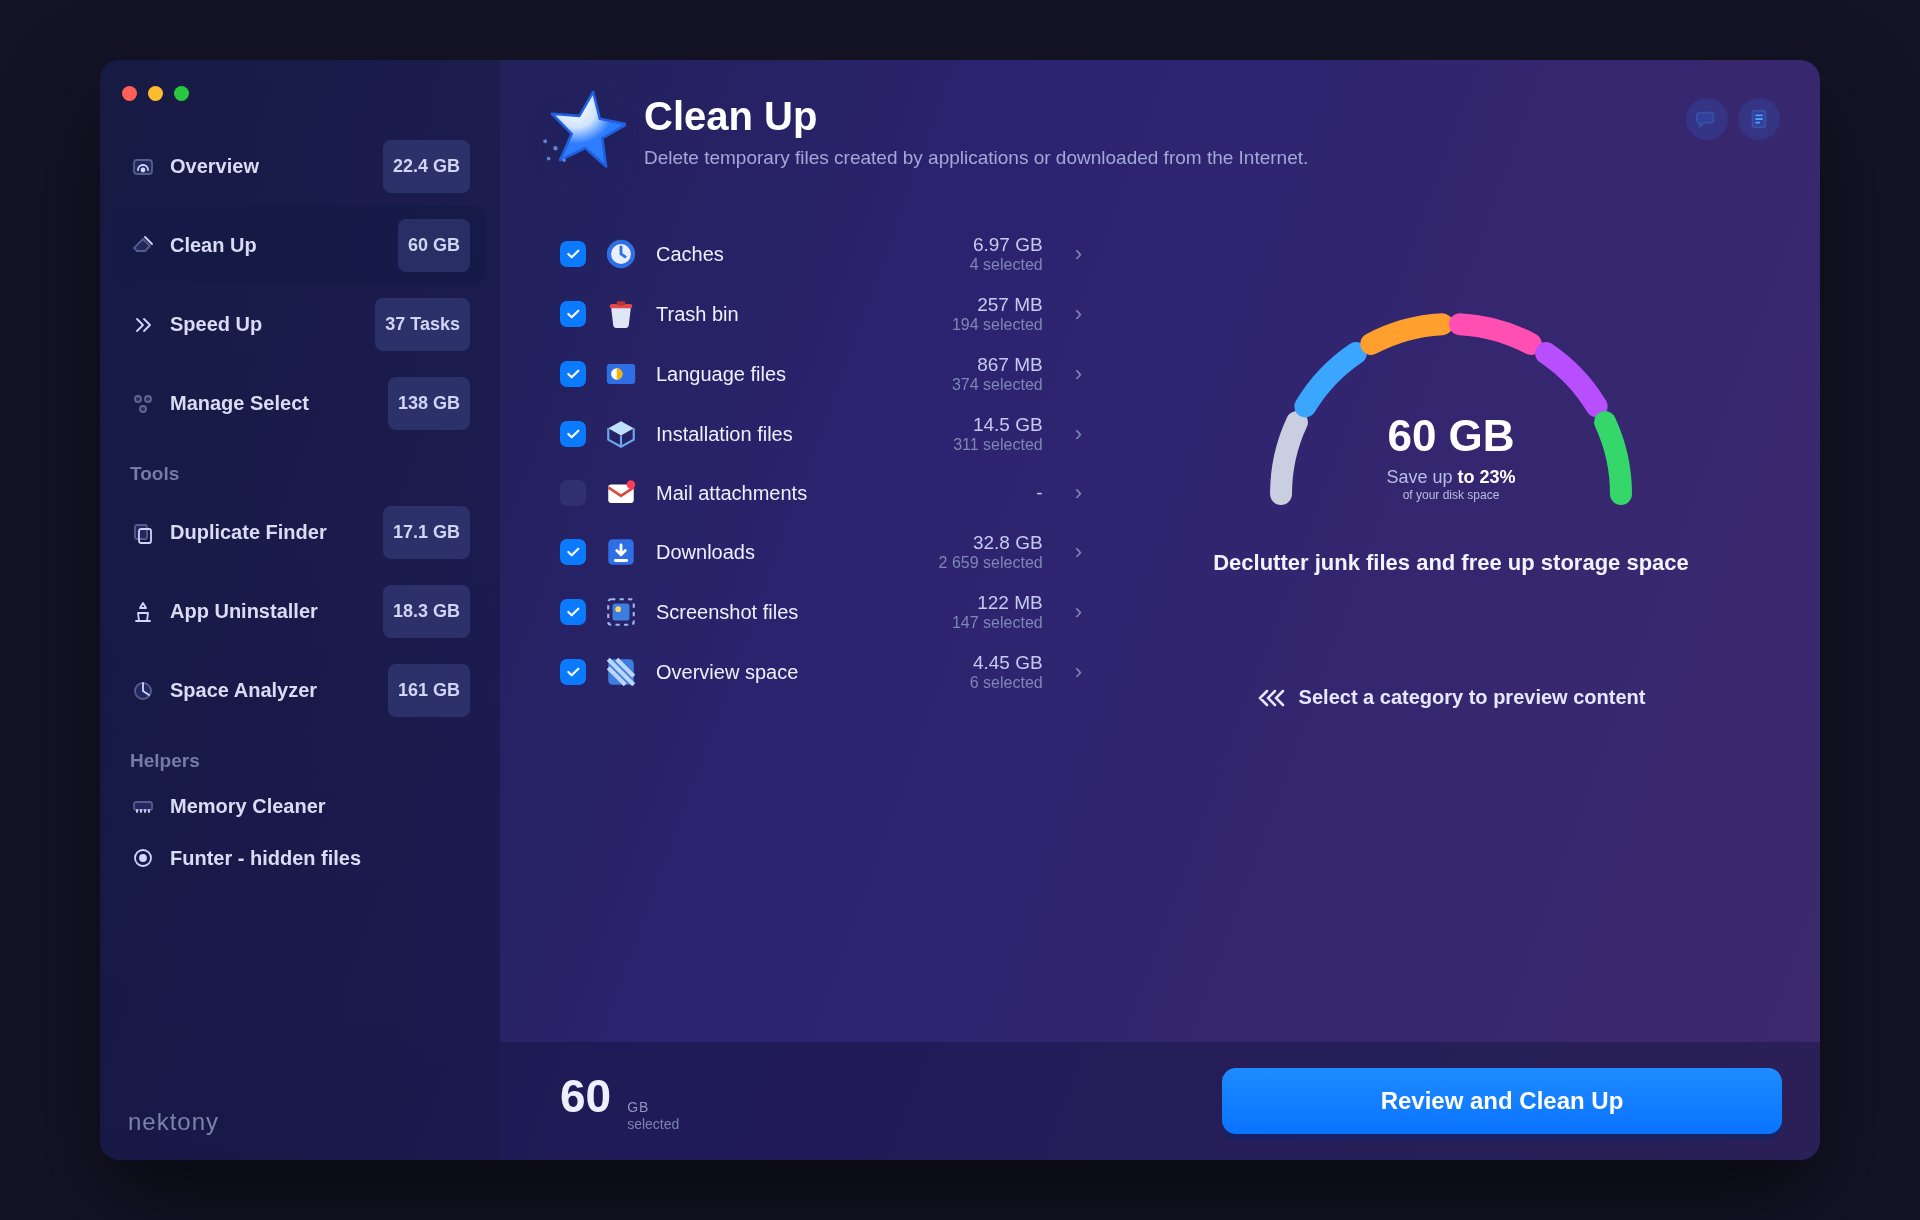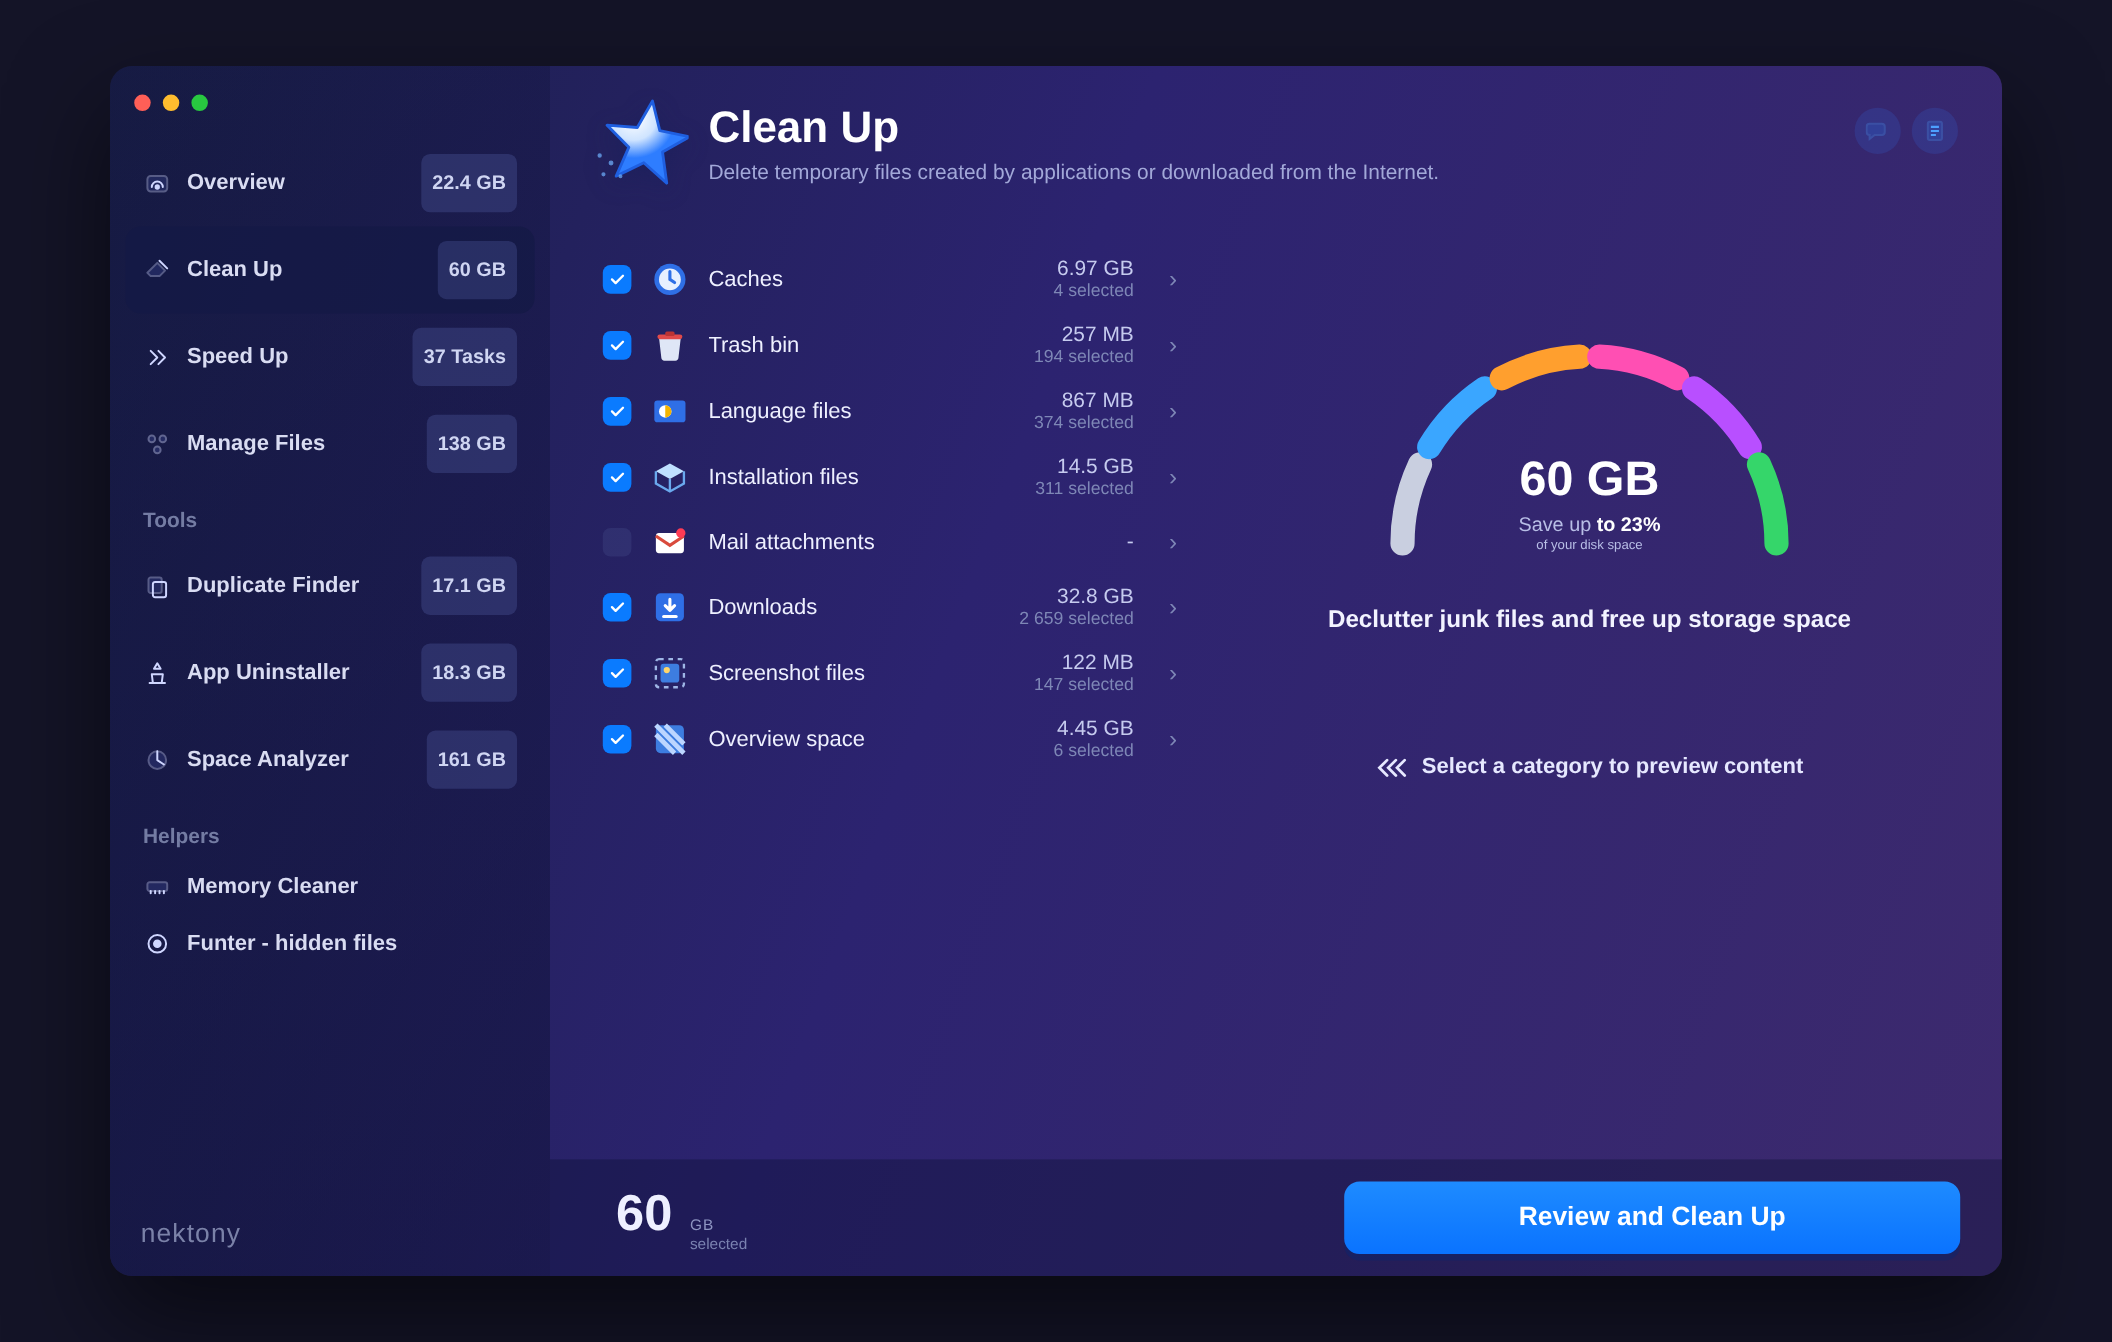--- a/index.html
+++ b/index.html
@@ -41,21 +41,21 @@
   .brand { position:absolute; bottom:24px; left:28px; color:#7b82a8; font-size:24px; letter-spacing:1px; }
   
   .main { flex:1; display:flex; flex-direction:column; position:relative; }
   .header { padding: 34px 40px 10px 44px; display:flex; align-items:flex-start; gap:18px; }
   .header-star { width:86px; height:86px; position:relative; margin-top:-6px; margin-left:-4px;}
   .header-star svg { filter: drop-shadow(0 6px 10px rgba(20,30,90,.4)); }
   .header-text h1 { color:#fff; font-size:40px; font-weight:700; }
   .header-text p { color:#a2a8d8; font-size:19px; margin-top:8px; }
   .top-actions { margin-left:auto; display:flex; gap:10px; padding-top:4px;}
   .round-btn { width:42px;height:42px;border-radius:50%;background:rgba(50,90,200,0.25);display:flex;align-items:center;justify-content:center;cursor:pointer;}
-  .content { flex:1; display:flex; padding: 40px 40px 0 40px; gap:30px; min-height:0;}
+  .content { flex:1; display:flex; padding: 40px 40px 0 40px; gap:30px; min-height:0;margin-left:12px;}
   
   .cat-list { width: 540px; display:flex; flex-direction:column; }
   .cat-row { display:flex; align-items:center; gap:16px; padding:10px 8px; border-radius:12px; cursor:pointer;}
   .chk { width:26px;height:26px;border-radius:7px;background:#0a7bff;display:flex;align-items:center;justify-content:center;flex-shrink:0;}
   .chk.off { background:rgba(80,90,150,0.25); }
   .cat-icon { width:38px;height:38px;border-radius:8px;display:flex;align-items:center;justify-content:center;font-size:22px;flex-shrink:0;}
   .cat-label { color:#eef0ff; font-size:20px; font-weight:500; }
   .cat-right { margin-left:auto; text-align:right; padding-right:6px;}
   .cat-size { color:#c6cbef; font-size:19px; }
   .cat-sel { color:#7e87b6; font-size:16px; }
@@ -64,21 +64,21 @@
   .right-panel { flex:1; display:flex; flex-direction:column; align-items:center; padding-top:50px; color:#e8eaff;}
   .gauge-wrap { width:420px; height:240px; position:relative; }
   .gauge-center { position:absolute; inset:0; display:flex; flex-direction:column; align-items:center; justify-content:flex-end; padding-bottom:12px;}
   .gauge-center .big { font-size:44px; font-weight:700; color:#fff;}
   .gauge-center .line1 { font-size:18px; color:#b8bee6; margin-top:6px;}
   .gauge-center .line1 b{color:#fff;font-weight:600;}
   .gauge-center .line2 { font-size:12px; color:#b8bee6; }
   .right-caption { font-size:22px; font-weight:600; color:#f2f3ff; margin-top:36px;}
   .hint-row { margin-top:110px; display:flex; align-items:center; gap:14px; color:#e6e8ff; font-size:20px; font-weight:600;}
   
-  .footer { height:106px; background: rgba(10,14,45,0.35); display:flex; align-items:center; padding: 0 38px 0 60px; justify-content: flex-end;}
+  .footer { height:118px; background: rgba(10,14,45,0.35); display:flex; align-items:center; padding: 0 38px 0 60px; justify-content: flex-end;}
   .footer-left { display:flex; align-items:baseline; gap:16px; color:#d6daf5;}
   .footer-left .num { font-size:46px; font-weight:700; color:#eef0ff;}
   .footer-left .unit { display:flex;flex-direction:column; font-size:14px;line-height:1.2;color:#8e95c2; text-transform:uppercase; letter-spacing:1px;}
   .footer-left .unit span:last-child{color:#7a82b0; text-transform:none; letter-spacing:0;}
   .primary-btn { margin-left:auto; width:560px; height:66px; border-radius:14px; background: linear-gradient(180deg,#1e8bff,#0a73ff); color:#fff; font-size:24px; font-weight:700; display:flex;align-items:center;justify-content:center; cursor:pointer; box-shadow: 0 6px 0 rgba(0,40,120,.35);}
   svg { display:block; }
 </style>
 </head>
 <body>
 
@@ -127,21 +127,21 @@
       <span class="nav-badge pill">37 Tasks</span>
     </div>
           <div class="nav-item">
       <span class="nav-icon">
               <svg width="24" height="24" viewBox="0 0 24 24" fill="none" stroke="#cfd6ff" stroke-width="1.8" stroke-linecap="round" stroke-linejoin="round">
                 <circle cx="7" cy="7" r="3" fill="#3a4590" opacity=".4"></circle>
                 <circle cx="17" cy="7" r="3" fill="#3a4590" opacity=".4"></circle>
                 <circle cx="12" cy="17" r="3" fill="#3a4590" opacity=".4"></circle>
               </svg>
             </span>
-      <span>Manage Files</span>
+      <span>Manage Select</span>
       <span class="spacer"></span>
       <span class="nav-badge pill">138 GB</span>
     </div>
         </div>
       <div class="section-title">Tools</div>
       <div id="sidebar-tools">
           <div class="nav-item">
       <span class="nav-icon">
               <svg width="24" height="24" viewBox="0 0 24 24" fill="none" stroke="#cfd6ff" stroke-width="1.8" stroke-linecap="round" stroke-linejoin="round">
                 <rect x="4" y="4" width="12" height="14" rx="2" fill="#3a4590" opacity=".35"></rect>

